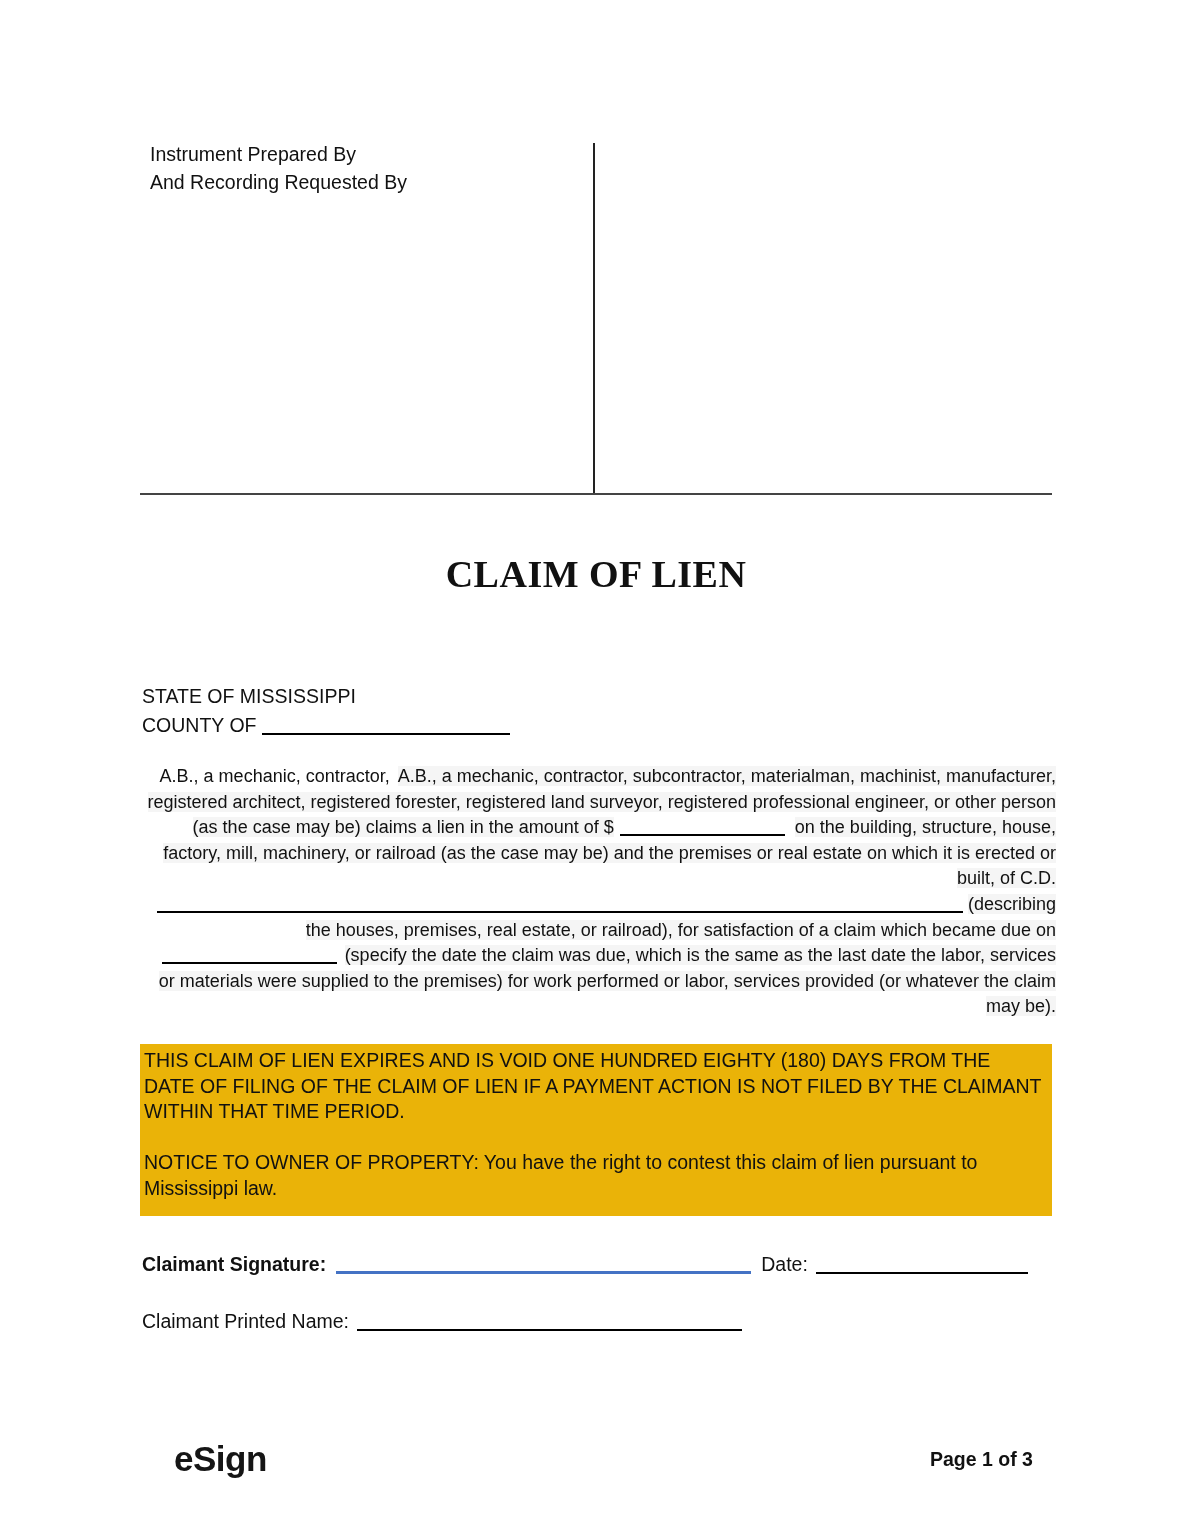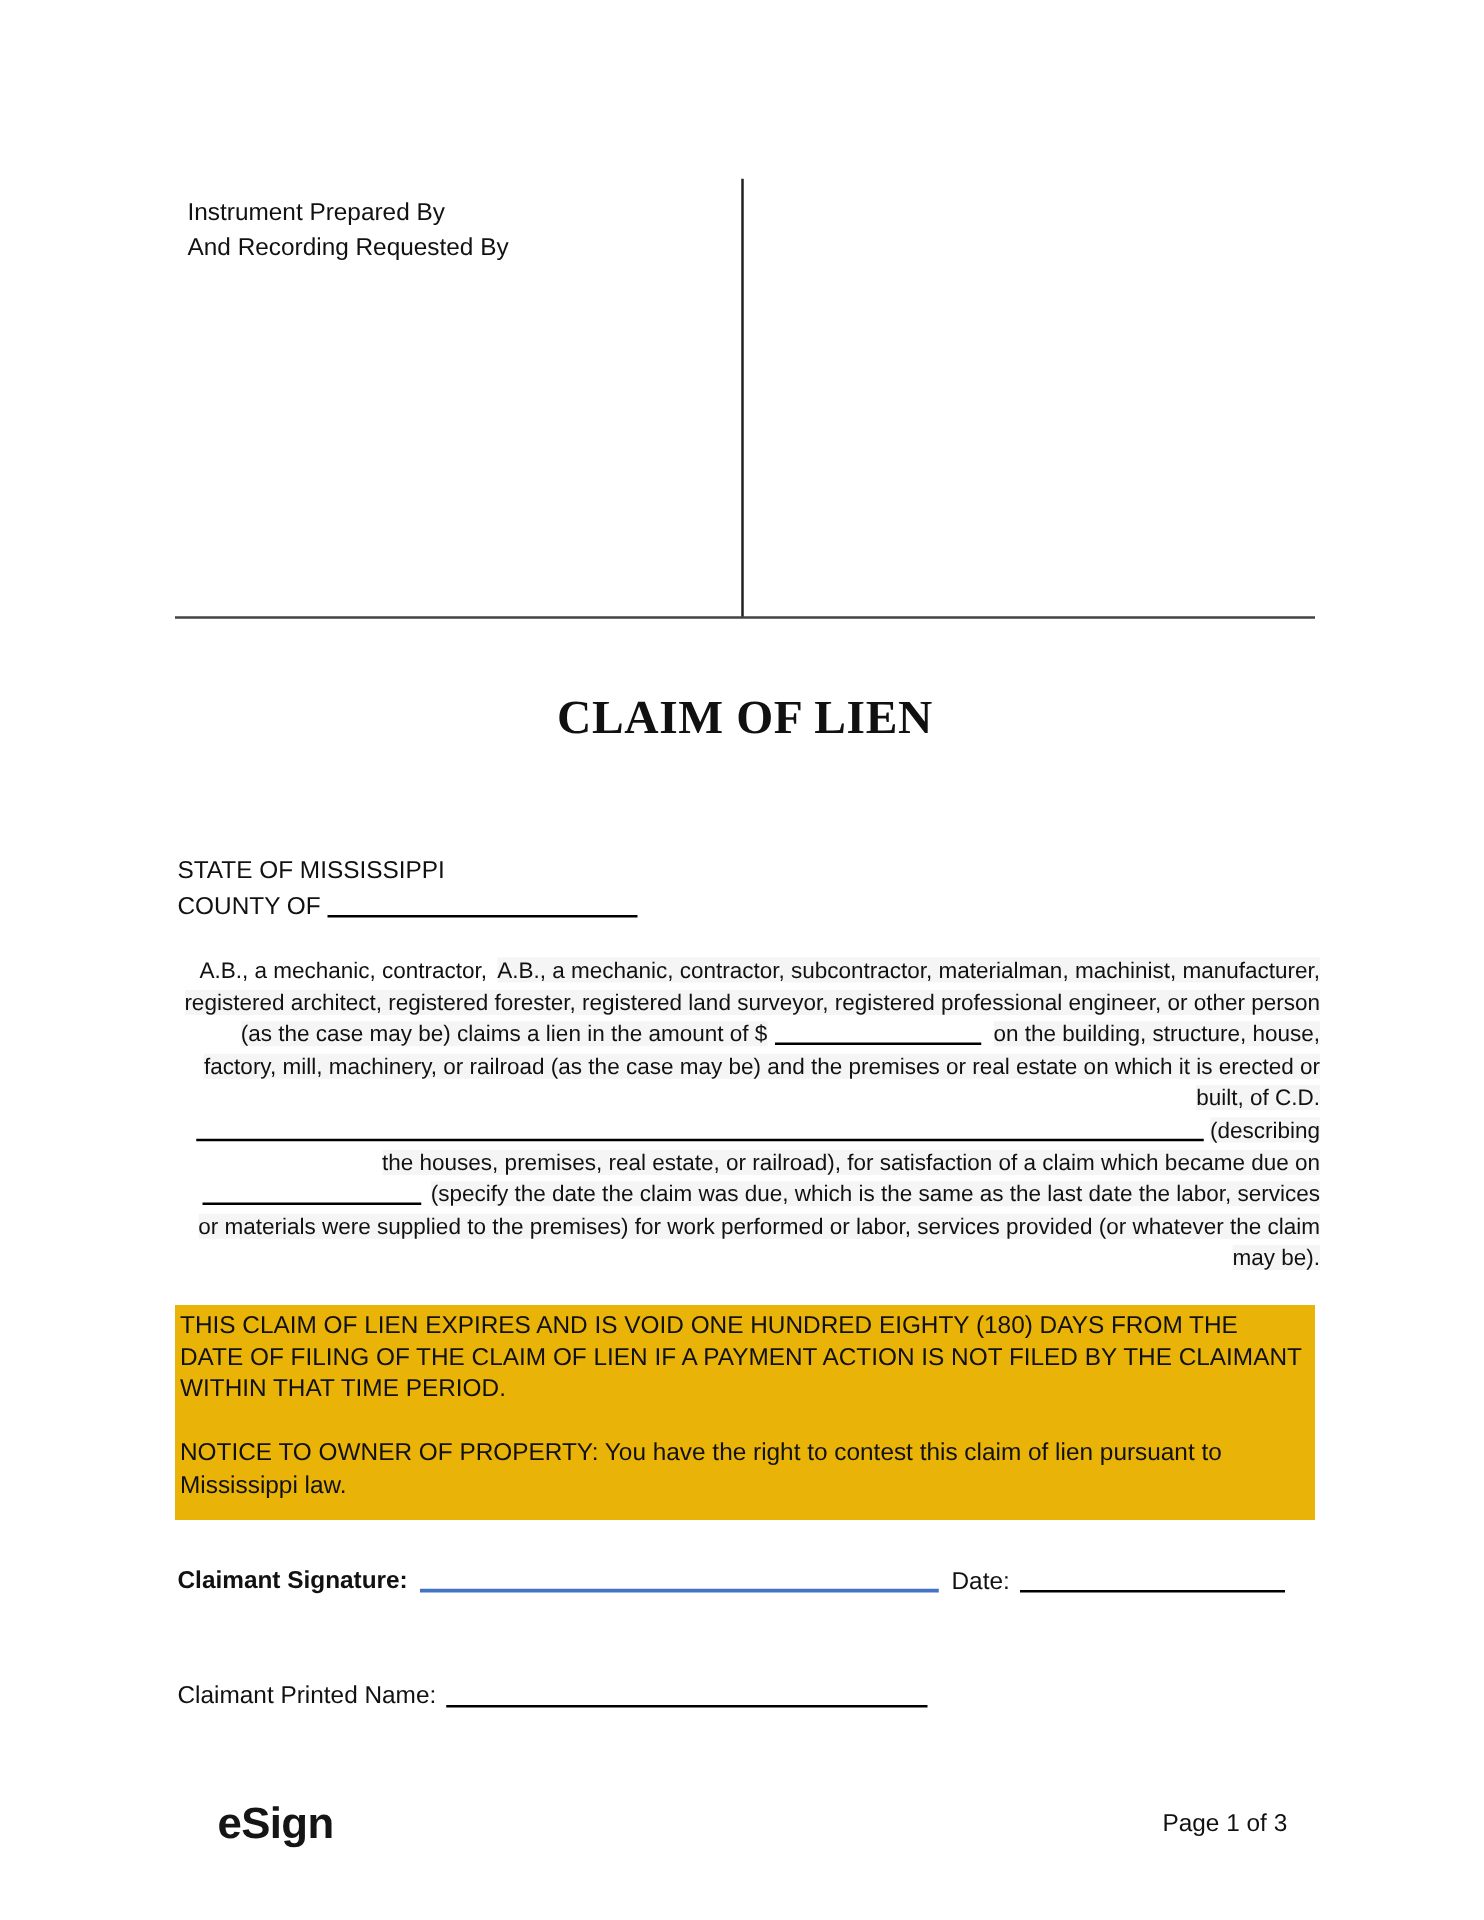--- a/index.html
+++ b/index.html
@@ -8,21 +8,21 @@
     position: relative;
     width: 1187px;
     height: 1536px;
     background: #ffffff;
     font-family: "Liberation Sans", "DejaVu Sans", sans-serif;
     color: #111111;
     overflow: hidden;
   }
   .prepared {
     position: absolute;
-    left: 150px; top: 156px;
+    left: 150px; top: 140px;
     font-size: 19.5px;
     line-height: 28px;
   }
   .vline {
     position: absolute;
     left: 593px; top: 143px;
     width: 2px; height: 351px;
     background: #222222;
   }
   .hline {
@@ -95,34 +95,34 @@
     font-size: 19.5px;
     white-space: nowrap;
   }
   .sig-row .lbl-bold { font-weight: bold; }
   .sig-row .date-lbl { margin-left: 10px; }
   .pname-row {
     position: absolute;
     left: 142px; top: 1308px;
     font-size: 19.5px;
     white-space: nowrap;
-    margin-top: 35px;
   }
   .brand {
     position: absolute;
     left: 174px; top: 1439px;
     font-size: 35px;
     font-weight: 800;
     letter-spacing: -0.5px;
     color: #151515;
   }
   .page-indicator {
     position: absolute;
     left: 930px; top: 1448px;
     font-size: 19.5px;
+    font-weight: bold;
   }
 </style>
 </head>
 <body>
 
 <div class="page">
 
   <div class="prepared">
     <div>Instrument Prepared By</div>
     <div>And Recording Requested By</div>

